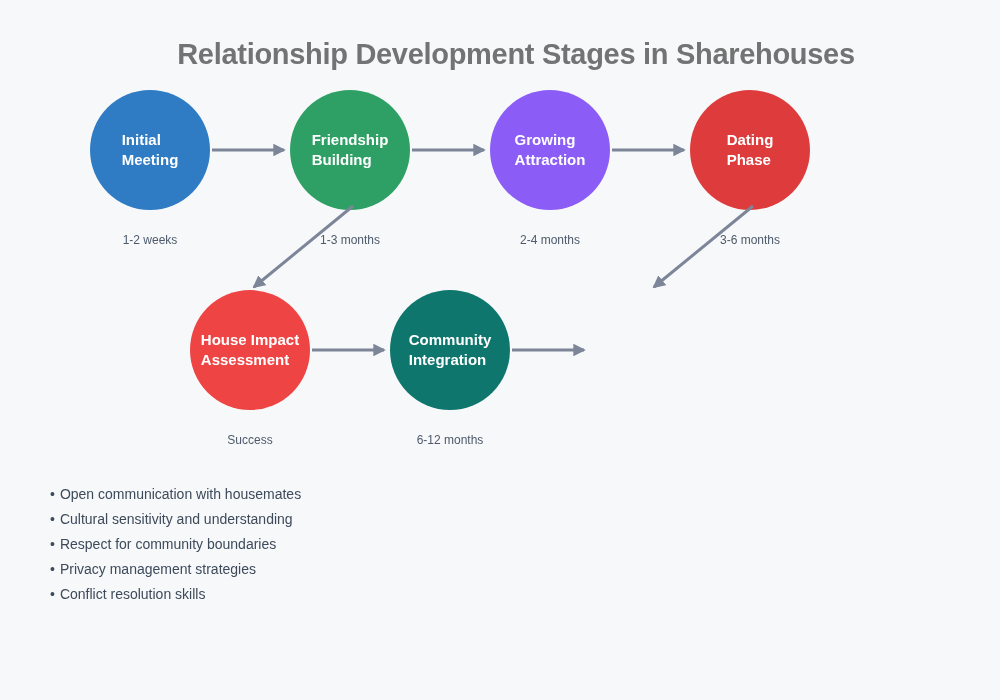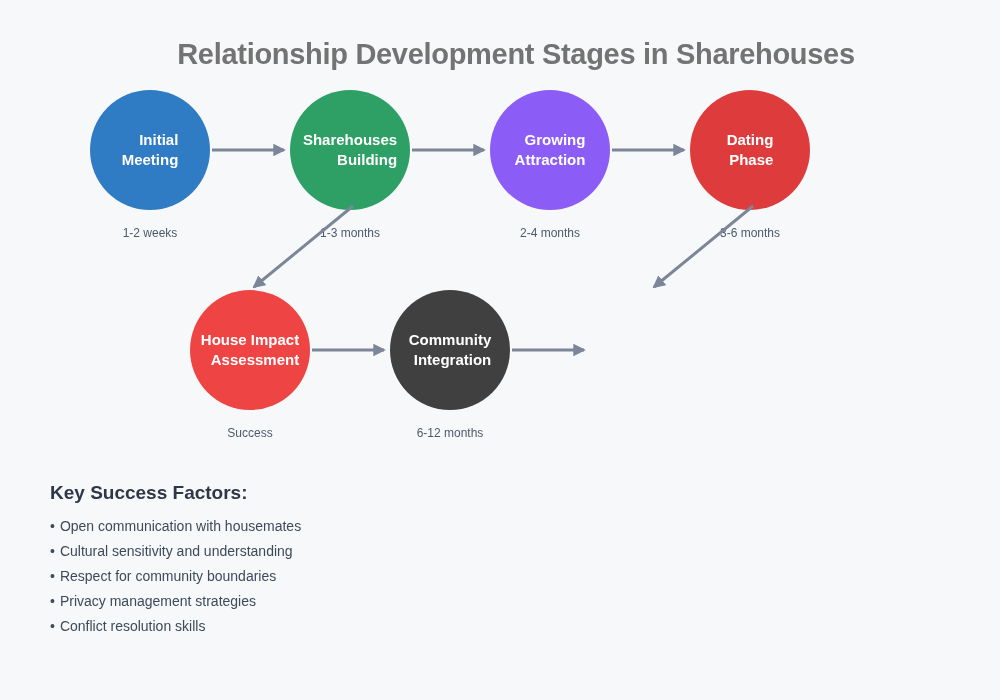--- a/index.html
+++ b/index.html
@@ -40,31 +40,31 @@
     width: 120px;
     z-index: 2;
   }
   .circle {
     width: 120px;
     height: 120px;
     border-radius: 50%;
     display: flex;
     align-items: center;
     justify-content: center;
-    text-align: right;
+    text-align: left;
   }
   .clabel {
     color: #ffffff;
     font-weight: bold;
     font-size: 15px;
     line-height: 20px;
     white-space: pre-line;
   }
   .duration {
-    margin-top: 16px;
+    margin-top: 23px;
     width: 120px;
     text-align: center;
     font-size: 12px;
     color: #4d5a6b;
   }
   .factors {
     position: absolute;
     left: 50px;
     top: 482px;
     z-index: 1;
@@ -108,21 +108,21 @@
   <div class="node" style="left:90px; top:90px">
     <div class="circle" style="background: rgb(47, 123, 196);">
       <span class="clabel">Initial
 Meeting</span>
     </div>
     <div class="duration">1-2 weeks</div>
   </div>
 
   <div class="node" style="left:290px; top:90px">
     <div class="circle" style="background: rgb(47, 160, 101);">
-      <span class="clabel">Sharehouses
+      <span class="clabel">Friendship
 Building</span>
     </div>
     <div class="duration">1-3 months</div>
   </div>
 
   <div class="node" style="left:490px; top:90px">
     <div class="circle" style="background: #8b5cf6;">
       <span class="clabel">Growing
 Attraction</span>
     </div>
@@ -139,30 +139,29 @@
 
   <div class="node" style="left:190px; top:290px">
     <div class="circle" style="background: #ef4444;">
       <span class="clabel">House Impact
 Assessment</span>
     </div>
     <div class="duration">Success</div>
   </div>
 
   <div class="node" style="left:390px; top:290px">
-    <div class="circle" style="background: #404040;">
+    <div class="circle" style="background: #0f766e;">
       <span class="clabel">Community
 Integration</span>
     </div>
     <div class="duration">6-12 months</div>
   </div>
 
 
   <div class="factors">
-    <h2 class="factors-heading">Key Success Factors:</h2>
     <div class="factor-item"><span class="bullet">•</span><span>Open communication with housemates</span></div>
     <div class="factor-item"><span class="bullet">•</span><span>Cultural sensitivity and understanding</span></div>
     <div class="factor-item"><span class="bullet">•</span><span>Respect for community boundaries</span></div>
     <div class="factor-item"><span class="bullet">•</span><span>Privacy management strategies</span></div>
     <div class="factor-item"><span class="bullet">•</span><span>Conflict resolution skills</span></div>
   </div>
 
 </div>
 
 </body></html>

